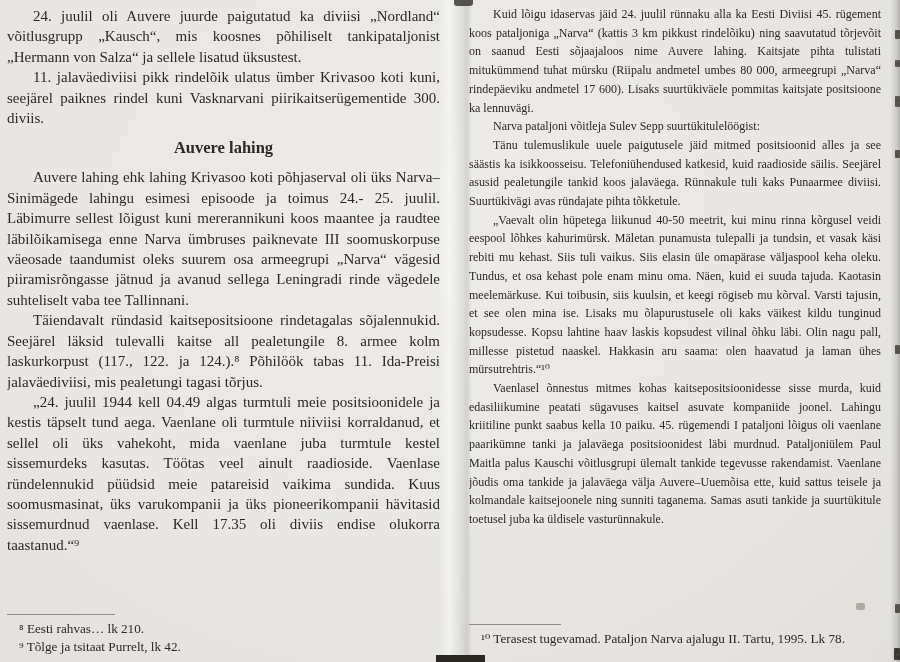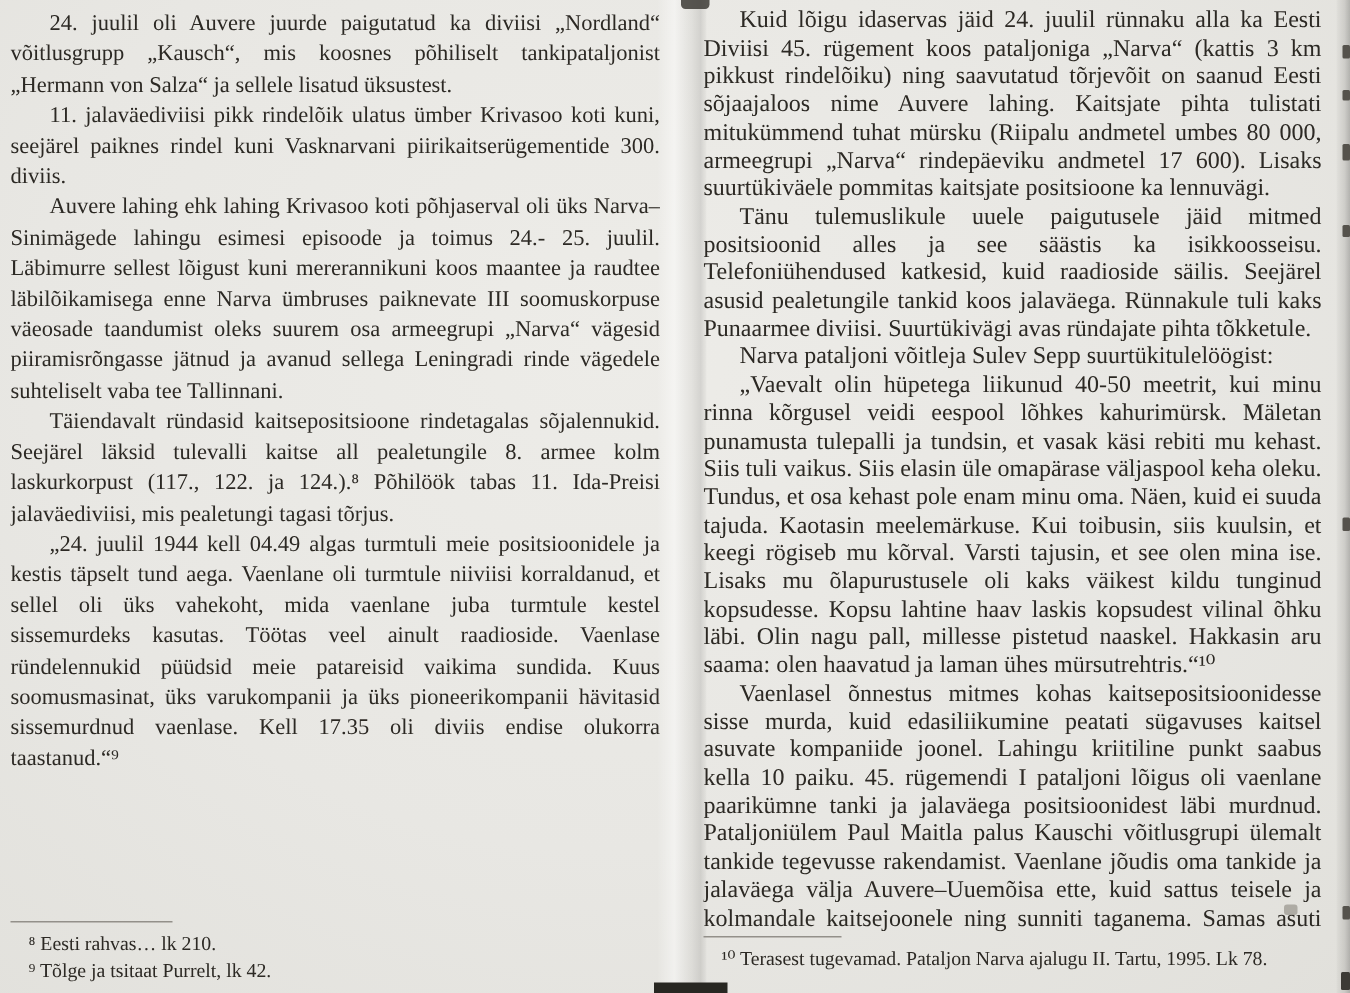--- a/index.html
+++ b/index.html
@@ -12,21 +12,21 @@
   .col{position:absolute;}
   .col p{margin:0;text-align:justify;}
   
   .col-left{left:7px;top:6px;width:433px;height:608px;overflow:hidden;}
   .col-left p{font-size:15px;line-height:20.4px;text-indent:26px;}
   .col-left h2{
     margin:10px 0 9px 0;text-align:center;font-size:16.5px;font-weight:bold;
   }
   
   .col-right{left:469px;top:5px;width:412px;height:616px;overflow:hidden;}
-  .col-right p{font-size:16px;line-height:18.7px;text-indent:24px;}
+  .col-right p{font-size:12px;line-height:18.7px;text-indent:24px;}
   .quote{}
   
   .footnotes{position:absolute;background:transparent;}
   .fn-left{left:7px;top:614px;width:433px;}
   .fn-right{left:469px;top:624px;width:412px;}
   .fn-rule{border:none;border-top:1px solid #93908a;margin:0 0 5px 0;}
   .fn-left .fn-rule{width:108px;}
   .fn-right .fn-rule{width:92px;}
   .footnotes p{margin:0;font-size:13.2px;line-height:17.5px;text-indent:12px;text-align:left;}
   
@@ -49,39 +49,40 @@
   .top-gutter-mark{position:absolute;left:454px;top:0;width:19px;height:6px;background:#3d3b36;opacity:.85;border-radius:0 0 3px 3px;}
   .bottom-band{position:absolute;left:436px;bottom:0;width:49px;height:7px;background:#2726233;background:#282722;}
   .smudge{position:absolute;left:856px;top:603px;width:9px;height:7px;background:#8a877f;opacity:.6;border-radius:2px;}
 </style>
 </head>
 <body>
 
 <div class="col col-left">
   <p>24. juulil oli Auvere juurde paigutatud ka diviisi „Nordland“ võitlusgrupp „Kausch“, mis koosnes põhiliselt tankipataljonist „Hermann von Salza“ ja sellele lisatud üksustest.</p>
   <p>11. jalaväediviisi pikk rindelõik ulatus ümber Krivasoo koti kuni, seejärel paiknes rindel kuni Vasknarvani piirikaitserügementide 300. diviis.</p>
+  <h2>Auvere lahing</h2>
   <p>Auvere lahing ehk lahing Krivasoo koti põhjaserval oli üks Narva–Sinimägede lahingu esimesi episoode ja toimus 24.- 25. juulil. Läbimurre sellest lõigust kuni mererannikuni koos maantee ja raudtee läbilõikamisega enne Narva ümbruses paiknevate III soomuskorpuse väeosade taandumist oleks suurem osa armeegrupi „Narva“ vägesid piiramisrõngasse jätnud ja avanud sellega Leningradi rinde vägedele suhteliselt vaba tee Tallinnani.</p>
   <p>Täiendavalt ründasid kaitsepositsioone rindetagalas sõjalennukid. Seejärel läksid tulevalli kaitse all pealetungile 8. armee kolm laskurkorpust (117., 122. ja 124.).⁸ Põhilöök tabas 11. Ida-Preisi jalaväediviisi, mis pealetungi tagasi tõrjus.</p>
   <p class="quote">„24. juulil 1944 kell 04.49 algas turmtuli meie positsioonidele ja kestis täpselt tund aega. Vaenlane oli turmtule niiviisi korraldanud, et sellel oli üks vahekoht, mida vaenlane juba turmtule kestel sissemurdeks kasutas. Töötas veel ainult raadioside. Vaenlase ründelennukid püüdsid meie patareisid vaikima sundida. Kuus soomusmasinat, üks varukompanii ja üks pioneerikompanii hävitasid sissemurdnud vaenlase. Kell 17.35 oli diviis endise olukorra taastanud.“⁹</p>
 </div>
 
 <div class="footnotes fn-left">
   <hr class="fn-rule">
   <p>⁸ Eesti rahvas… lk 210.</p>
   <p>⁹ Tõlge ja tsitaat Purrelt, lk 42.</p>
 </div>
 
 <div class="gutter"></div>
 <div class="top-gutter-mark"></div>
 <div class="bottom-band"></div>
 
 <div class="col col-right">
   <p>Kuid lõigu idaservas jäid 24. juulil rünnaku alla ka Eesti Diviisi 45. rügement koos pataljoniga „Narva“ (kattis 3 km pikkust rindelõiku) ning saavutatud tõrjevõit on saanud Eesti sõjaajaloos nime Auvere lahing. Kaitsjate pihta tulistati mitukümmend tuhat mürsku (Riipalu andmetel umbes 80 000, armeegrupi „Narva“ rindepäeviku andmetel 17 600). Lisaks suurtükiväele pommitas kaitsjate positsioone ka lennuvägi.</p>
+  <p>Narva pataljoni võitleja Sulev Sepp suurtükitulelöögist:</p>
   <p>Tänu tulemuslikule uuele paigutusele jäid mitmed positsioonid alles ja see säästis ka isikkoosseisu. Telefoniühendused katkesid, kuid raadioside säilis. Seejärel asusid pealetungile tankid koos jalaväega. Rünnakule tuli kaks Punaarmee diviisi. Suurtükivägi avas ründajate pihta tõkketule.</p>
-  <p>Narva pataljoni võitleja Sulev Sepp suurtükitulelöögist:</p>
   <p class="quote">„Vaevalt olin hüpetega liikunud 40-50 meetrit, kui minu rinna kõrgusel veidi eespool lõhkes kahurimürsk. Mäletan punamusta tulepalli ja tundsin, et vasak käsi rebiti mu kehast. Siis tuli vaikus. Siis elasin üle omapärase väljaspool keha oleku. Tundus, et osa kehast pole enam minu oma. Näen, kuid ei suuda tajuda. Kaotasin meelemärkuse. Kui toibusin, siis kuulsin, et keegi rögiseb mu kõrval. Varsti tajusin, et see olen mina ise. Lisaks mu õlapurustusele oli kaks väikest kildu tunginud kopsudesse. Kopsu lahtine haav laskis kopsudest vilinal õhku läbi. Olin nagu pall, millesse pistetud naaskel. Hakkasin aru saama: olen haavatud ja laman ühes mürsutrehtris.“¹⁰</p>
   <p>Vaenlasel õnnestus mitmes kohas kaitsepositsioonidesse sisse murda, kuid edasiliikumine peatati sügavuses kaitsel asuvate kompaniide joonel. Lahingu kriitiline punkt saabus kella 10 paiku. 45. rügemendi I pataljoni lõigus oli vaenlane paarikümne tanki ja jalaväega positsioonidest läbi murdnud. Pataljoniülem Paul Maitla palus Kauschi võitlusgrupi ülemalt tankide tegevusse rakendamist. Vaenlane jõudis oma tankide ja jalaväega välja Auvere–Uuemõisa ette, kuid sattus teisele ja kolmandale kaitsejoonele ning sunniti taganema. Samas asuti tankide ja suurtükitule toetusel juba ka üldisele vasturünnakule.</p>
 </div>
 
 <div class="footnotes fn-right">
   <hr class="fn-rule">
   <p>¹⁰ Terasest tugevamad. Pataljon Narva ajalugu II. Tartu, 1995. Lk 78.</p>
 </div>
 
 <div class="right-edge"></div>

